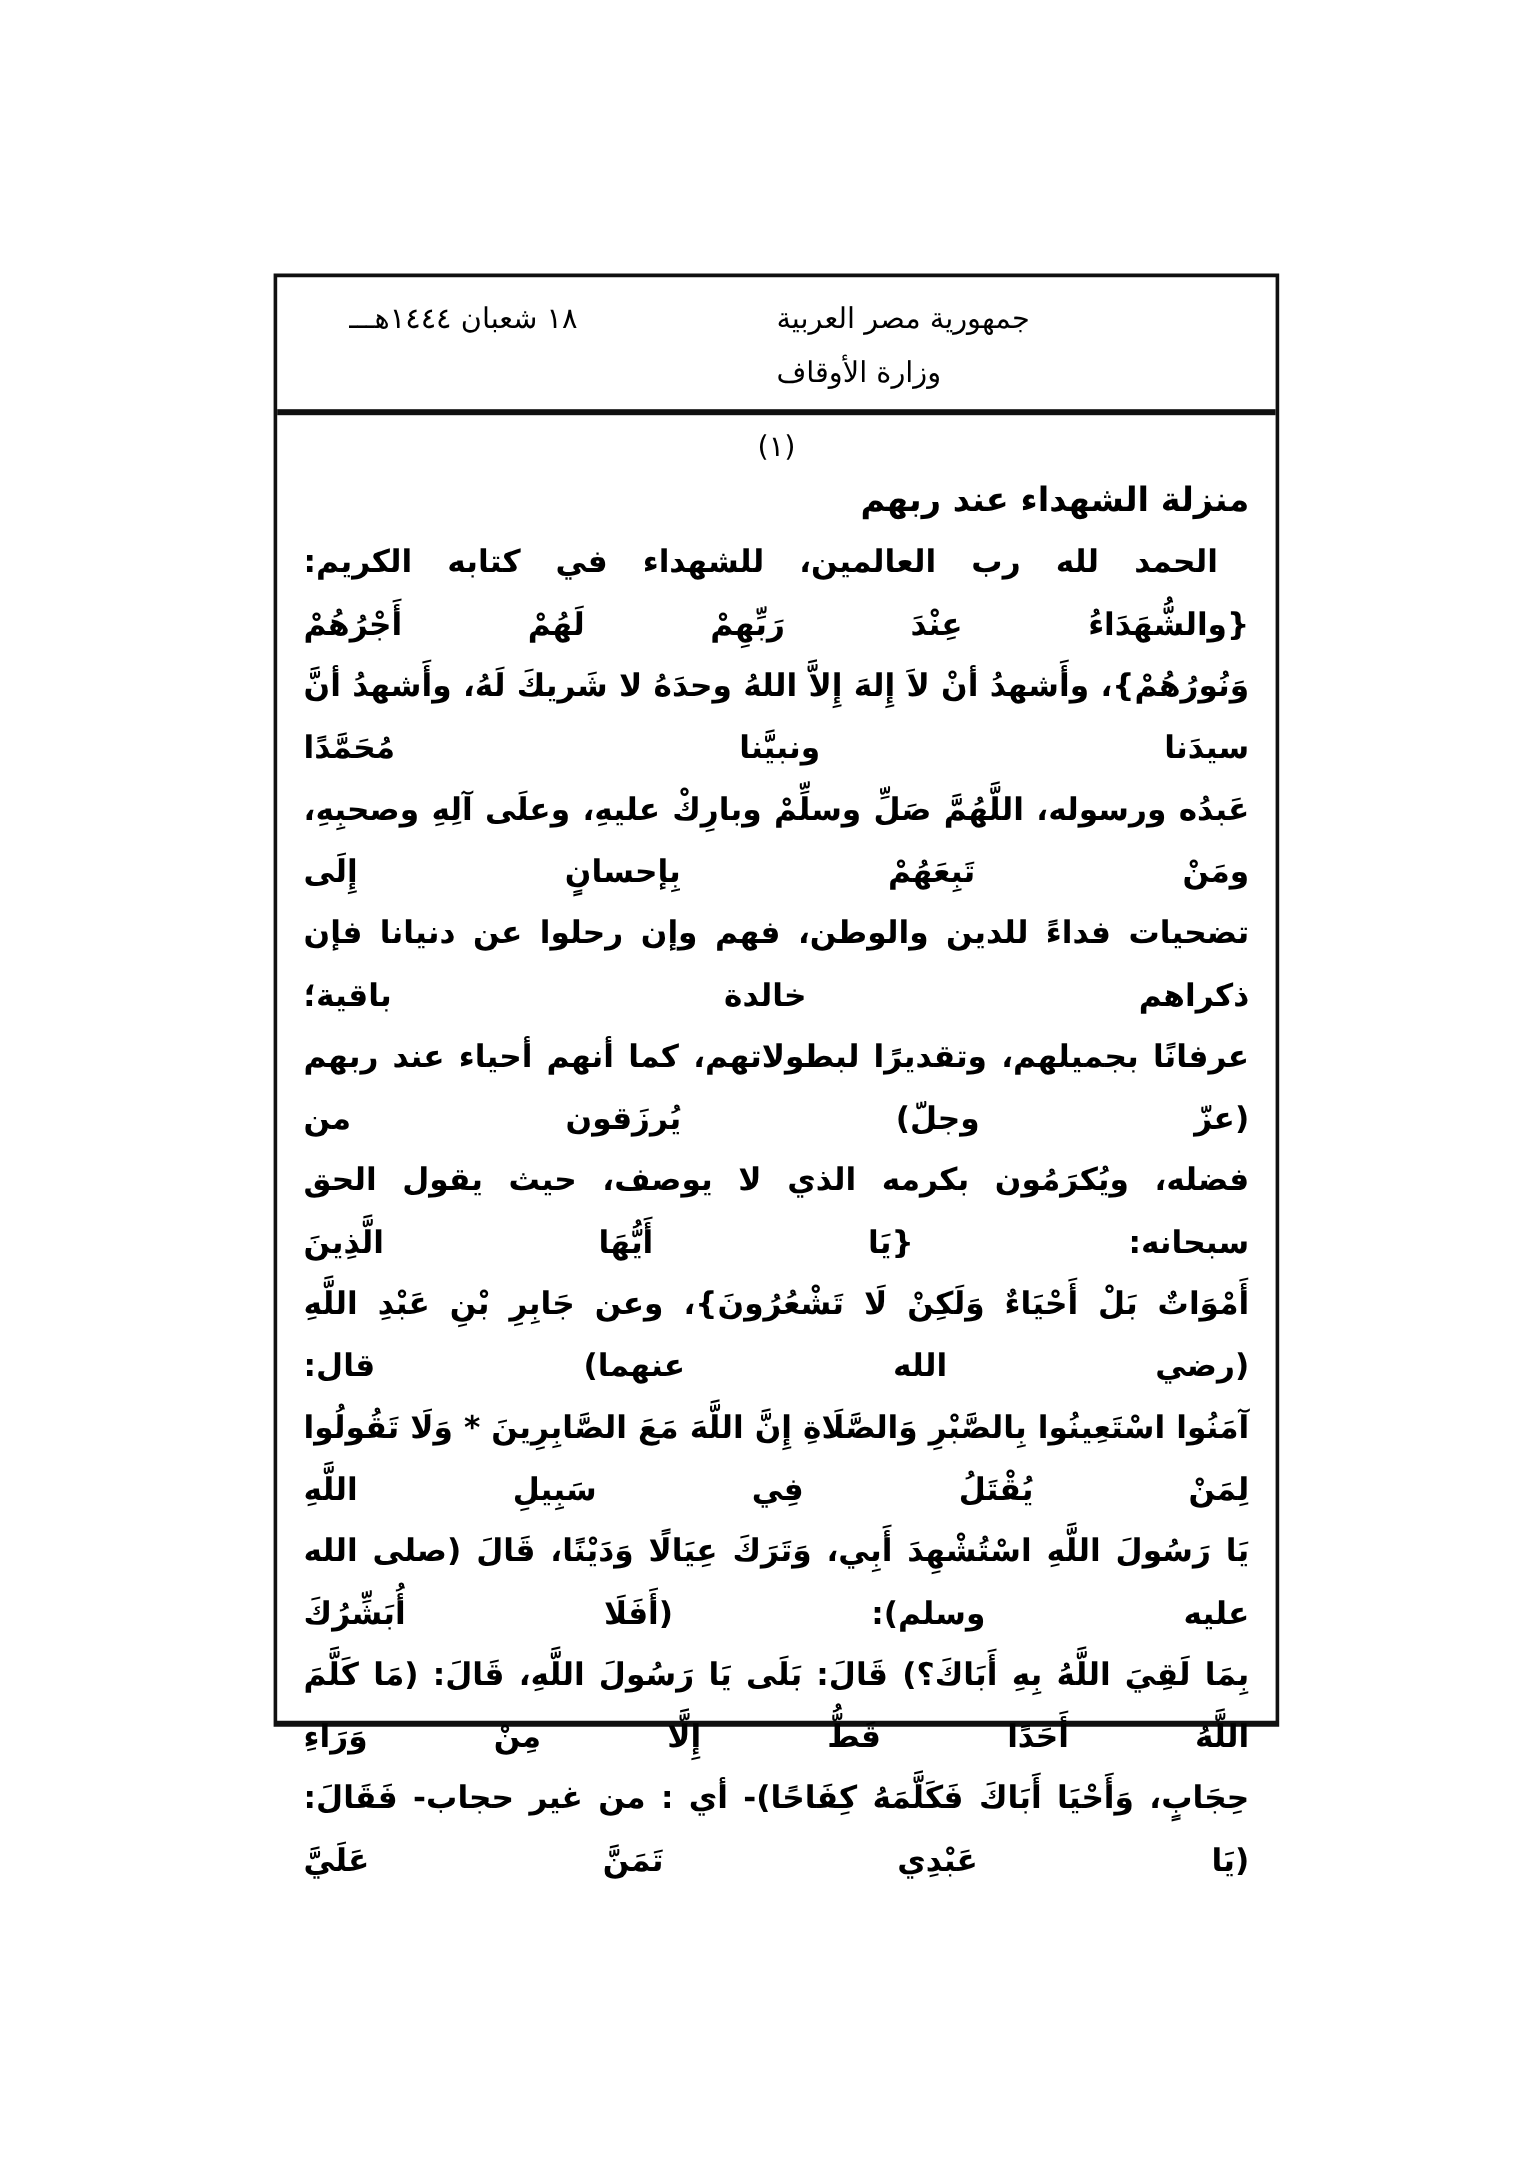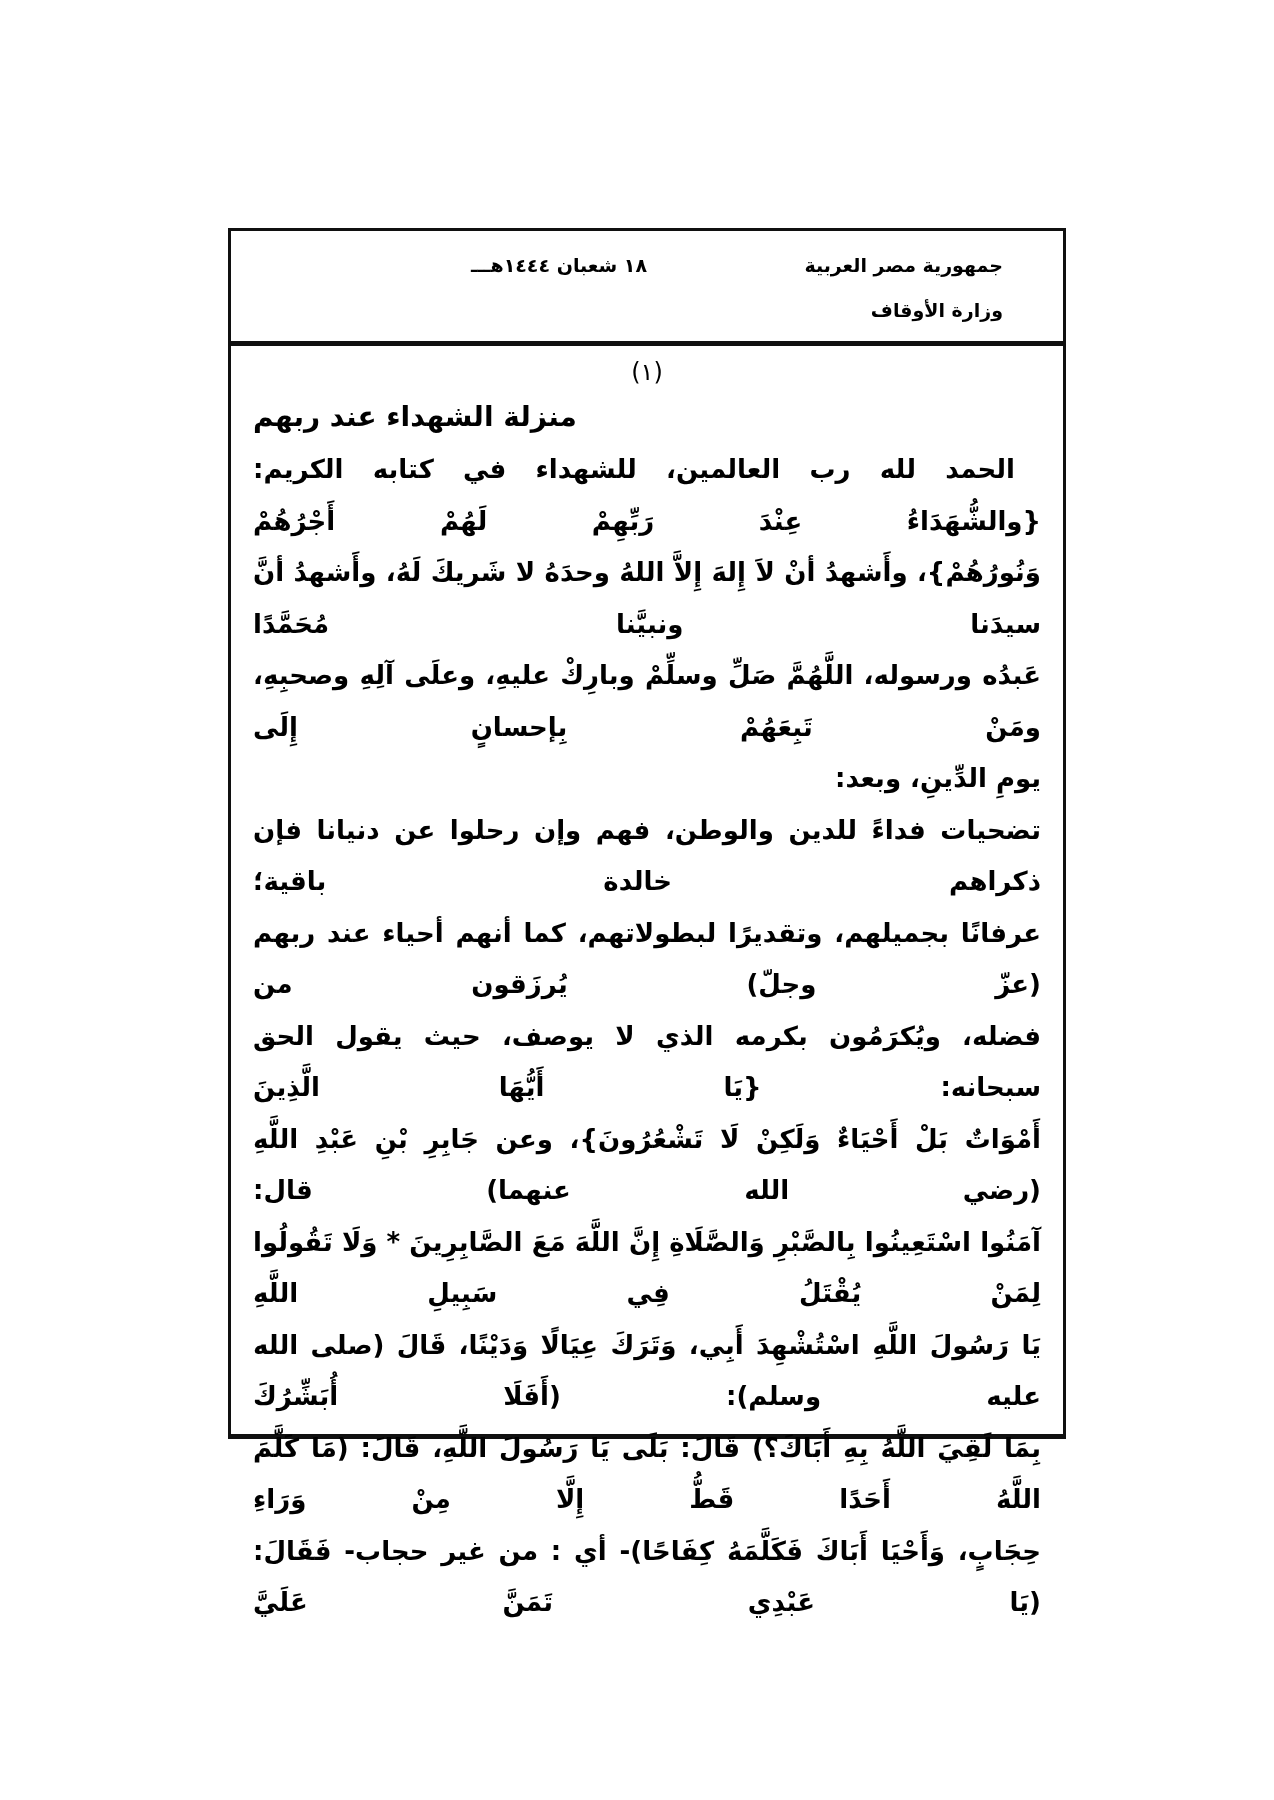--- a/index.html
+++ b/index.html
@@ -29,38 +29,38 @@
     background: #ffffff;
   }
   .doc-header {
     display: flex;
     box-sizing: border-box;
     padding: 12px 60px 8px 60px;
     border-bottom: 5px solid #101010;
   }
   .header-col {
     width: 50%;
-    text-align: right;
-    font-weight: bold;
-    font-size: 19px;
+    text-align: left;
+    font-weight: normal;
+    font-size: 24px;
     line-height: 45px;
     white-space: nowrap;
   }
   .doc-body {
     padding: 0 22px;
   }
   .page-number {
     text-align: center;
     font-size: 24px;
     line-height: 40px;
     margin-top: 6px;
     font-weight: normal;
   }
   .doc-title {
-    text-align: left;
+    text-align: right;
     font-size: 28px;
     font-weight: bold;
     margin: 2px 0 4px 0;
     line-height: 46px;
   }
   .paragraph { margin: 0; }
   .line {
     font-size: 26px;
     font-weight: bold;
     line-height: 51.5px;
@@ -90,21 +90,20 @@
     </div>
 
     <div class="doc-body">
       <div class="page-number">(١)</div>
       <h1 class="doc-title">منزلة الشهداء عند ربهم</h1>
 
       <div class="paragraph">
         <div class="line para-start">الحمد لله رب العالمين، للشهداء في كتابه الكريم: {والشُّهَدَاءُ عِنْدَ رَبِّهِمْ لَهُمْ أَجْرُهُمْ</div>
         <div class="line">وَنُورُهُمْ}، وأَشهدُ أنْ لاَ إِلهَ إِلاَّ اللهُ وحدَهُ لا شَريكَ لَهُ، وأَشهدُ أنَّ سيدَنا ونبيَّنا مُحَمَّدًا</div>
         <div class="line">عَبدُه ورسوله، اللَّهُمَّ صَلِّ وسلِّمْ وبارِكْ عليهِ، وعلَى آلِهِ وصحبِهِ، ومَنْ تَبِعَهُمْ بِإحسانٍ إِلَى</div>
-        <div class="line para-end">يومِ الدِّينِ، وبعد:</div>
       </div>
 
       <div class="paragraph">
         <div class="line">تضحيات فداءً للدين والوطن، فهم وإن رحلوا عن دنيانا فإن ذكراهم خالدة باقية؛</div>
         <div class="line">عرفانًا بجميلهم، وتقديرًا لبطولاتهم، كما أنهم أحياء عند ربهم (عزّ وجلّ) يُرزَقون من</div>
         <div class="line">فضله، ويُكرَمُون بكرمه الذي لا يوصف، حيث يقول الحق سبحانه: {يَا أَيُّهَا الَّذِينَ</div>
         <div class="line">أَمْوَاتٌ بَلْ أَحْيَاءٌ وَلَكِنْ لَا تَشْعُرُونَ}، وعن جَابِرِ بْنِ عَبْدِ اللَّهِ (رضي الله عنهما) قال:</div>
         <div class="line">آمَنُوا اسْتَعِينُوا بِالصَّبْرِ وَالصَّلَاةِ إِنَّ اللَّهَ مَعَ الصَّابِرِينَ * وَلَا تَقُولُوا لِمَنْ يُقْتَلُ فِي سَبِيلِ اللَّهِ</div>
         <div class="line">يَا رَسُولَ اللَّهِ اسْتُشْهِدَ أَبِي، وَتَرَكَ عِيَالًا وَدَيْنًا، قَالَ (صلى الله عليه وسلم): (أَفَلَا أُبَشِّرُكَ</div>
         <div class="line">بِمَا لَقِيَ اللَّهُ بِهِ أَبَاكَ؟) قَالَ: بَلَى يَا رَسُولَ اللَّهِ، قَالَ: (مَا كَلَّمَ اللَّهُ أَحَدًا قَطُّ إِلَّا مِنْ وَرَاءِ</div>

